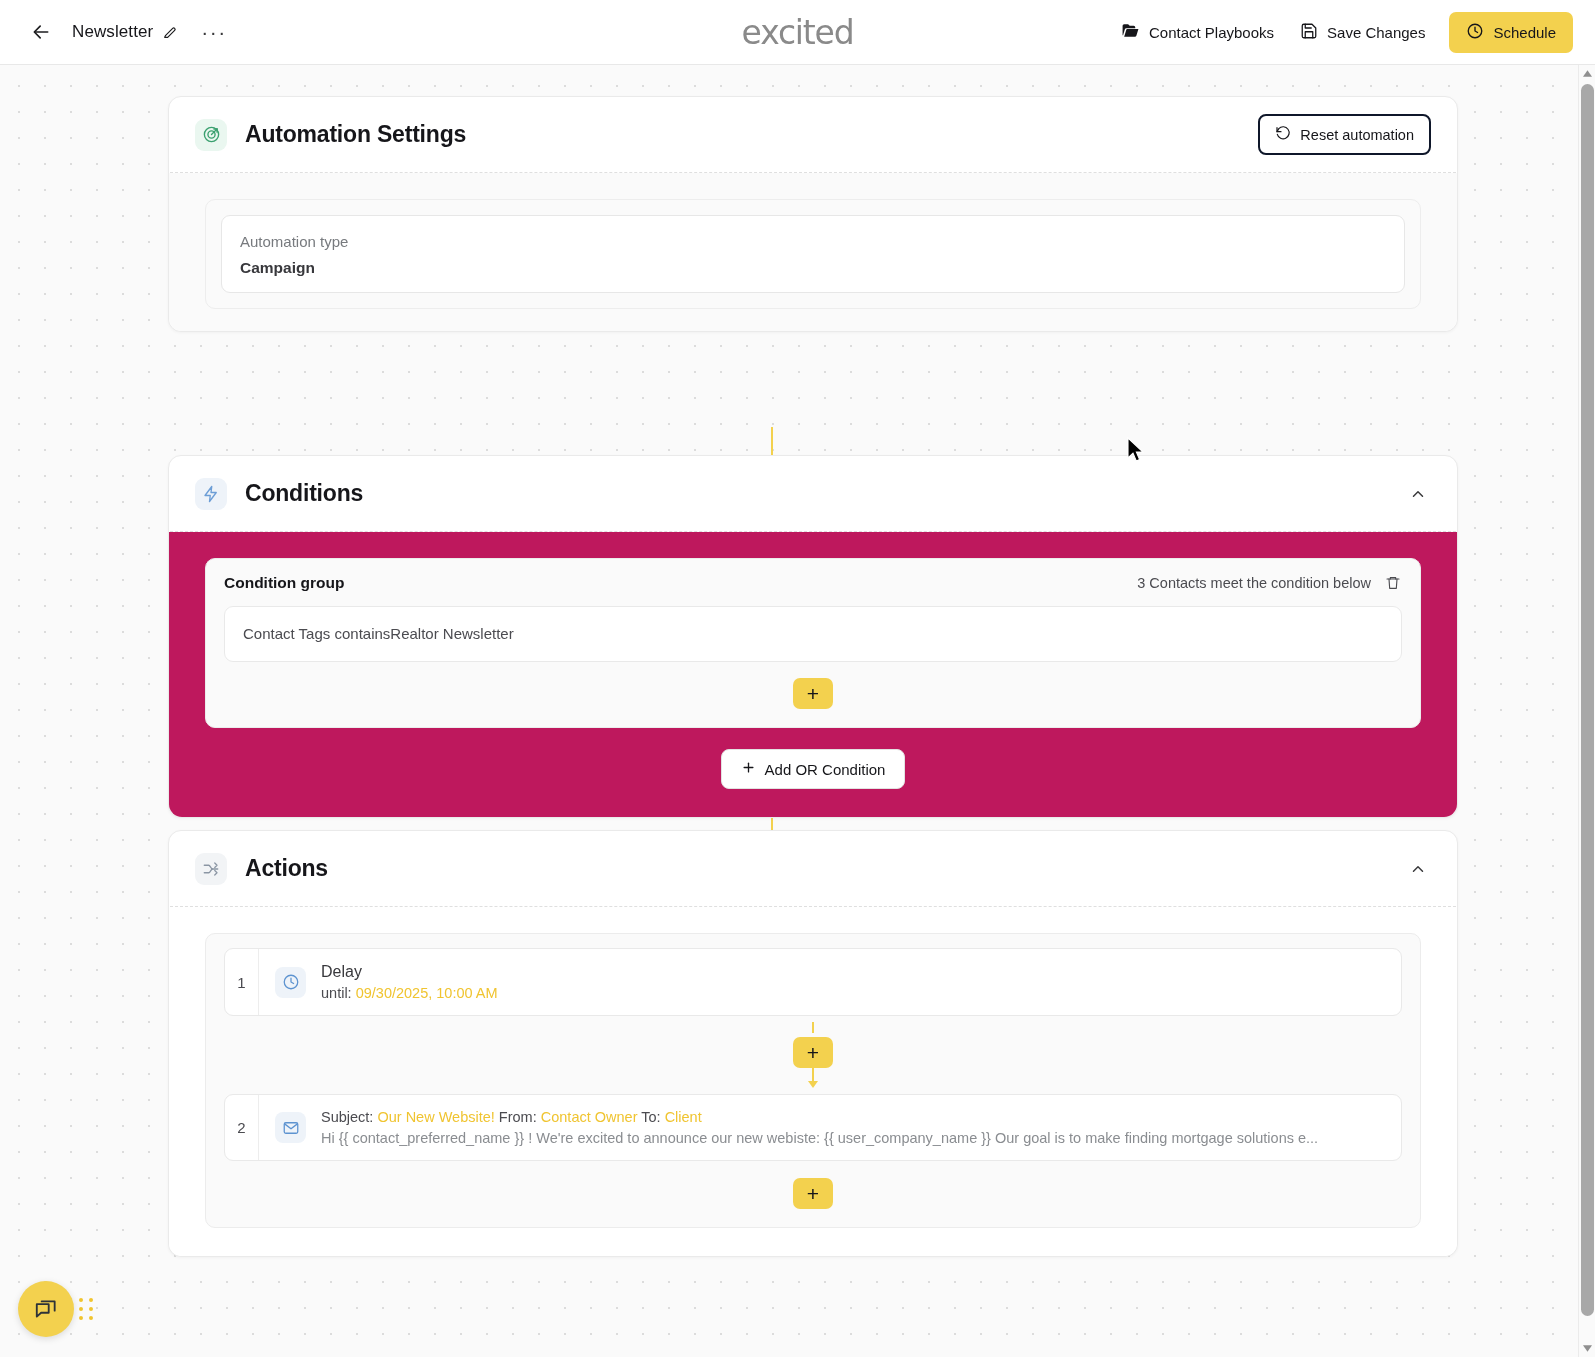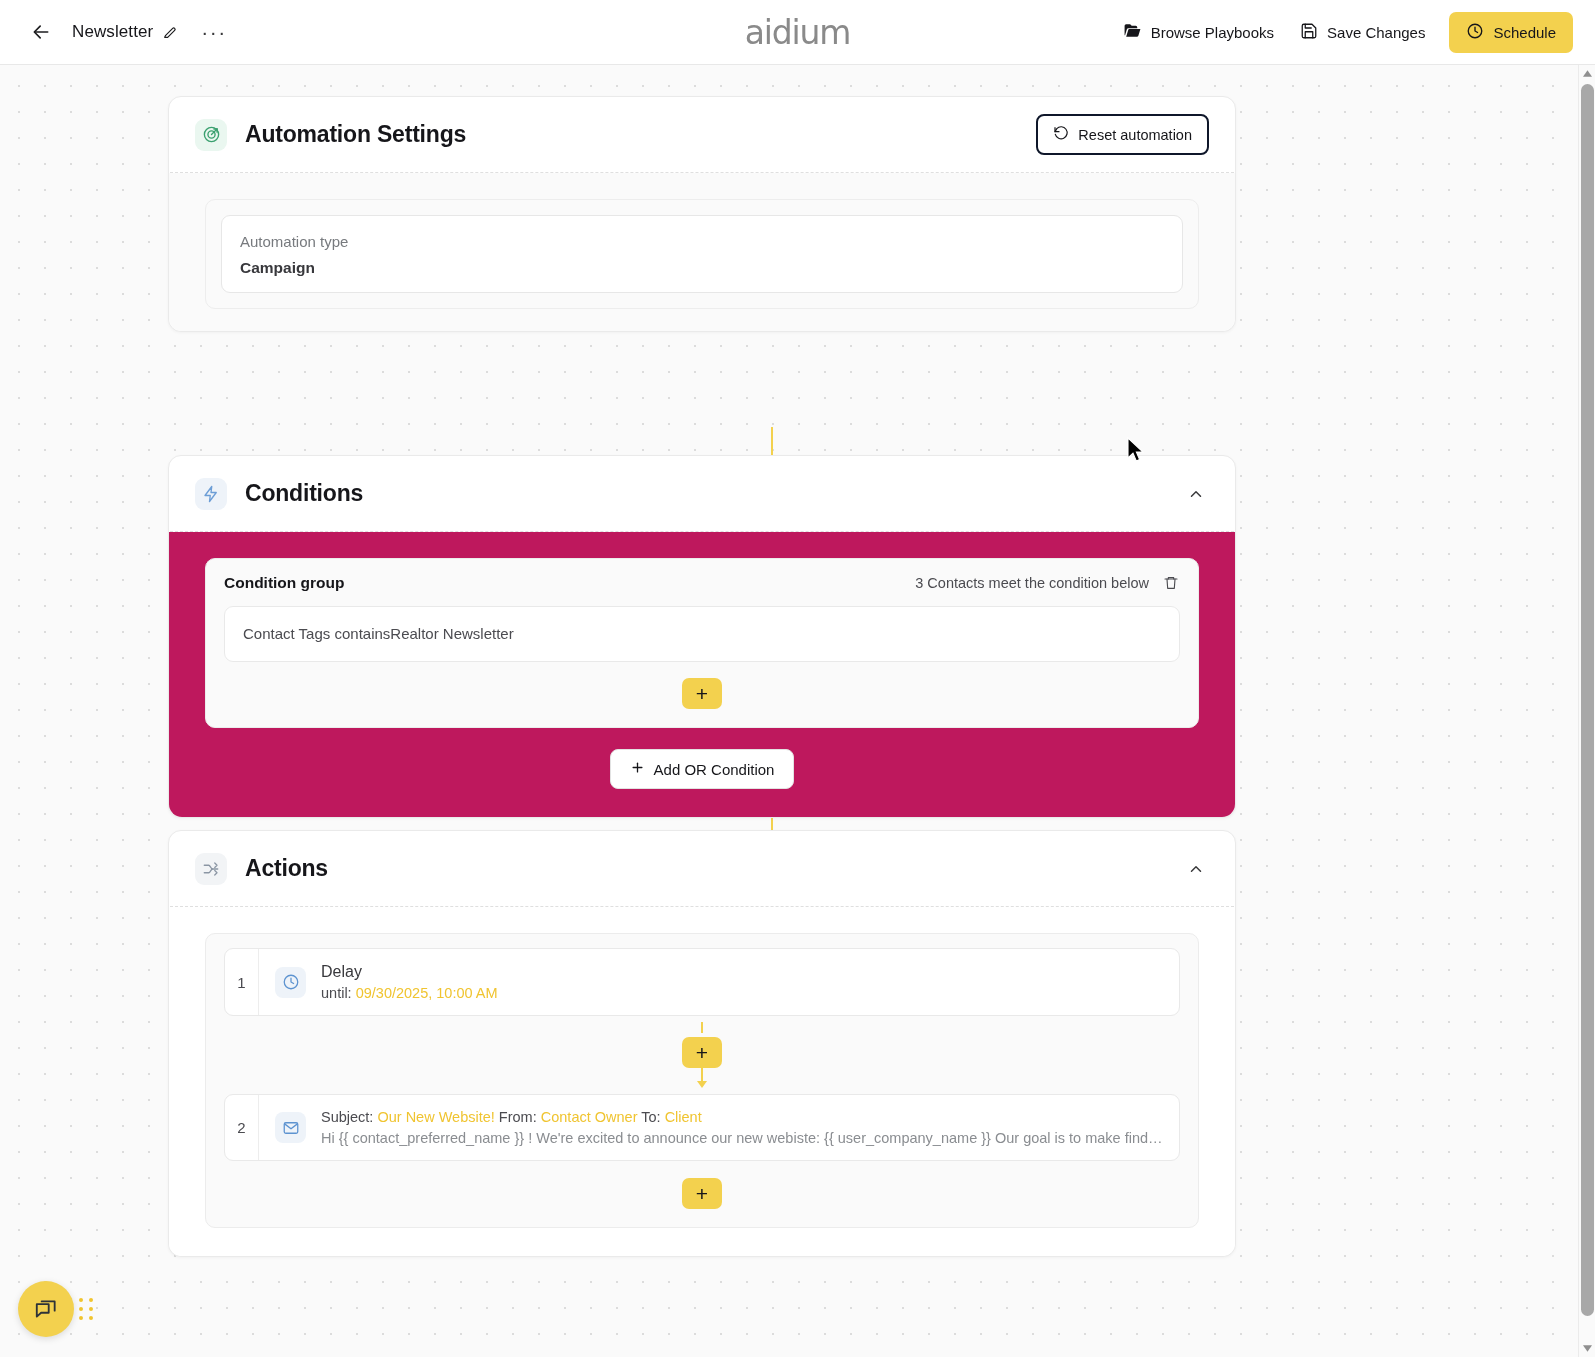--- a/index.html
+++ b/index.html
@@ -46,21 +46,21 @@
     position:absolute; top:65px; left:0; width:1578px; height:1292px;
     background-color:#fafafa;
     background-image: radial-gradient(#dcdcdc 1.1px, transparent 1.2px);
     background-size: 26px 26px;
     background-position: 6px 8px;
     overflow:hidden;
   }
 
   
   .panel {
-    position:absolute; left:168px; width:1068px;
+    position:absolute; left:168px; width:1290px;
     background:#ffffff; border:1px solid #eaeaea; border-radius:13px;
     box-shadow:0 1px 3px rgba(0,0,0,.04);
   }
   .panel-head { display:flex; align-items:center; padding:0 26px; height:75px; }
   .panel-head .sq-icon {
     width:32px;height:32px;border-radius:9px;display:flex;align-items:center;justify-content:center;
     margin-right:18px; flex:none;
   }
   .ic-green { background:#eaf7f0; }
   .ic-blue  { background:#eef3f9; }
@@ -171,30 +171,30 @@
         <span class="doc-title">Newsletter</span>
         <span class="edit-ico">
           <svg width="16" height="16" viewBox="0 0 24 24" fill="none" stroke="currentColor" stroke-width="1.8" stroke-linecap="round" stroke-linejoin="round">
               <path d="M4 20h4.5L19 9.5a2.1 2.1 0 0 0-3-3L5.5 17 4 20z"></path>
             </svg>
         </span>
       </span>
       <span class="dots-btn">···</span>
     </div>
 
-    <div class="brand">aidium</div>
+    <div class="brand">excited</div>
 
     <div class="tb-right">
       <button class="tb-btn">
         <span>
           <svg width="19" height="19" viewBox="0 0 24 24" fill="currentColor">
               <path d="M2 6a2 2 0 0 1 2-2h5l2 2h5a2 2 0 0 1 2 2v1H6.8a2 2 0 0 0-1.9 1.4L2.6 18H2V6zm4.8 4H22l-2.6 8.6A2 2 0 0 1 17.5 20H4l2.8-9.3a1 1 0 0 1 1-.7z"></path>
             </svg>
         </span>
-        <span>Browse Playbooks</span>
+        <span>Contact Playbooks</span>
       </button>
       <button class="tb-btn">
         <span>
           <svg width="18" height="18" viewBox="0 0 24 24" fill="none" stroke="currentColor" stroke-width="1.7" stroke-linecap="round" stroke-linejoin="round">
               <path d="M19 21H5a2 2 0 0 1-2-2V5a2 2 0 0 1 2-2h11l5 5v11a2 2 0 0 1-2 2z"></path>
               <polyline points="17 21 17 13 7 13 7 21"></polyline>
               <polyline points="7 3 7 8 15 8"></polyline>
             </svg>
         </span>
         <span>Save Changes</span>

